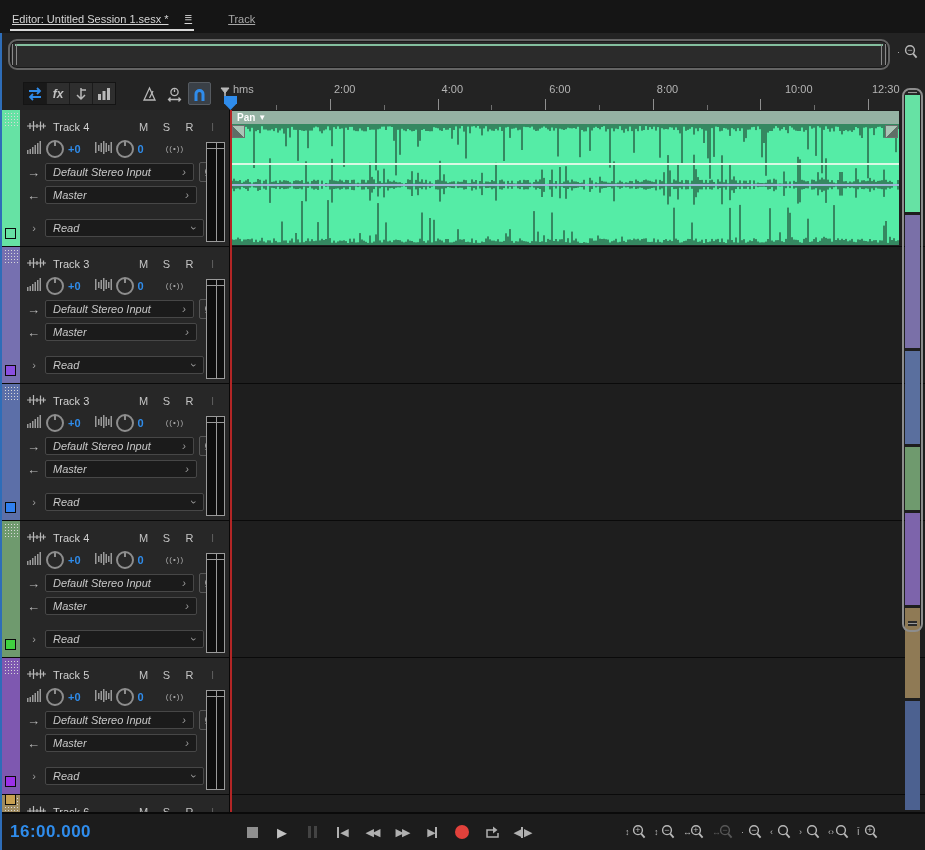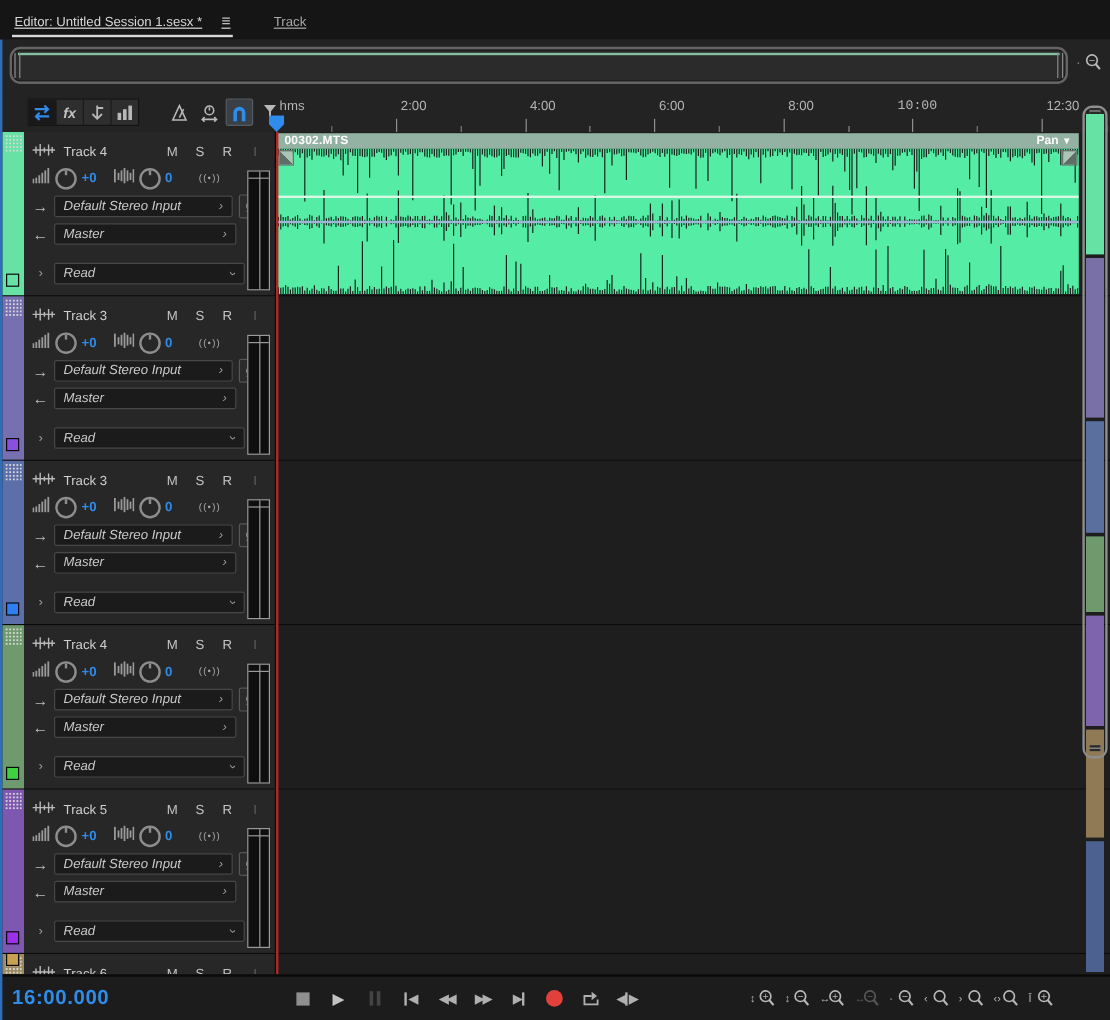--- a/index.html
+++ b/index.html
@@ -198,21 +198,21 @@
         <div class="tick" style="left: 261.4px; height: 5px; background: rgb(111, 111, 111);"></div>
         <div class="tick" style="left: 315.2px; height: 11px;"></div>
         <span class="ticklabel" style="left: 319.2px;">6:00</span>
         <div class="tick" style="left: 261.4px; height: 5px; background: rgb(111, 111, 111);"></div>
         <div class="tick" style="left: 369px; height: 5px; background: rgb(111, 111, 111);"></div>
         <div class="tick" style="left: 422.8px; height: 11px;"></div>
         <span class="ticklabel" style="left: 426.8px;">8:00</span>
         <div class="tick" style="left: 369px; height: 5px; background: rgb(111, 111, 111);"></div>
         <div class="tick" style="left: 476.6px; height: 5px; background: rgb(111, 111, 111);"></div>
         <div class="tick" style="left: 530.4px; height: 11px;"></div>
-        <span class="ticklabel" style="left: 518px; font-family: Liberation Mono, monospace;">10:00</span>
+        <span class="ticklabel" style="left: 555px;">10:00</span>
         <div class="tick" style="left: 476.6px; height: 5px; background: rgb(111, 111, 111);"></div>
         <div class="tick" style="left: 584.2px; height: 5px; background: rgb(111, 111, 111);"></div>
         <div class="tick" style="left: 638px; height: 11px;"></div>
         <span class="ticklabel" style="left: 642px;">12:30</span>
         <div class="tick" style="left: 584.2px; height: 5px; background: rgb(111, 111, 111);"></div>
         <div class="tick" style="left: 691.8px; height: 5px; background: rgb(111, 111, 111);"></div>
       </div>
     <div class="pin"></div>
   </div>
 
@@ -279,21 +279,20 @@
             <span>Read</span>
             <span class="chev down">›</span>
           </span>
         </div>
         <div class="meter"></div>
       </div>
     </div>
     <div class="lane">
           <div class="clip" id="clip">
       <div class="clip-header" id="clip-header" style="background: rgb(148, 178, 163);">
-        <span class="clip-name">00302.MTS</span>
         <span class="clip-env">Pan</span>
         <span class="clip-env-arrow">▼</span>
       </div>
       <div class="clip-body" id="clip-body" style="background: rgb(85, 236, 166);">
               <svg xmlns="http://www.w3.org/2000/svg" width="668" height="121" style="position:absolute;left:0;top:0">
                 <path d="M1 0V5.6M3 0V6.1M5 0V2.6M7 0V5.2M9 0V4.9M11 0V3.1M13 0V4.8M15 0V2.9M17 0V4.9M19 0V7.4M21 0V3.8M23 0V44.0M25 0V7.2M27 0V6.0M29 0V9.2M31 0V2.2M33 0V5.5M35 0V5.5M37 0V6.5M39 0V6.4M41 0V5.3M43 0V7.1M45 0V4.1M47 0V8.6M49 0V6.4M51 0V4.6M53 0V9.6M55 0V22.3M57 0V4.2M59 0V13.5M61 0V2.9M63 0V5.8M65 0V5.9M67 0V36.9M69 0V6.0M71 0V6.6M73 0V7.0M75 0V6.5M77 0V24.2M79 0V6.6M81 0V6.6M83 0V3.6M85 0V2.6M87 0V3.3M89 0V7.3M91 0V9.3M93 0V6.4M95 0V5.4M97 0V2.4M99 0V6.3M101 0V22.2M103 0V3.2M105 0V4.9M107 0V2.4M109 0V4.9M111 0V4.4M113 0V42.9M115 0V3.7M117 0V5.9M119 0V2.9M121 0V2.9M123 0V6.4M125 0V7.1M127 0V7.2M129 0V4.4M131 0V6.5M133 0V7.3M135 0V7.3M137 0V3.0M139 0V5.9M141 0V5.6M143 0V5.7M145 0V46.4M147 0V5.3M149 0V4.7M151 0V2.7M153 0V2.6M155 0V6.0M157 0V2.5M159 0V2.4M161 0V3.0M163 0V16.8M165 0V51.4M167 0V5.8M169 0V30.8M171 0V4.8M173 0V6.4M175 0V7.2M177 0V5.0M179 0V6.2M181 0V7.3M183 0V7.0M185 0V5.7M187 0V22.7M189 0V16.8M191 0V6.0M193 0V5.1M195 0V7.0M197 0V7.0M199 0V7.3M201 0V7.2M203 0V3.2M205 0V3.8M207 0V4.3M209 0V6.3M211 0V7.0M213 0V4.0M215 0V5.8M217 0V5.7M219 0V4.0M221 0V14.7M223 0V6.0M225 0V2.4M227 0V20.7M229 0V4.4M231 0V2.0M233 0V7.6M235 0V34.5M237 0V2.6M239 0V9.3M241 0V2.5M243 0V2.1M245 0V3.6M247 0V2.0M249 0V4.6M251 0V11.4M253 0V4.4M255 0V2.2M257 0V7.4M259 0V5.3M261 0V6.6M263 0V6.9M265 0V4.9M267 0V6.4M269 0V2.9M271 0V7.0M273 0V37.0M275 0V3.5M277 0V2.9M279 0V13.9M281 0V4.8M283 0V4.5M285 0V3.8M287 0V6.3M289 0V5.7M291 0V26.0M293 0V2.8M295 0V3.1M297 0V3.1M299 0V3.7M301 0V2.6M303 0V5.6M305 0V7.0M307 0V6.7M309 0V4.7M311 0V3.7M313 0V2.5M315 0V3.8M317 0V5.4M319 0V6.9M321 0V3.5M323 0V6.6M325 0V4.2M327 0V32.5M329 0V4.7M331 0V5.3M333 0V6.0M335 0V5.2M337 0V3.7M339 0V4.2M341 0V4.4M343 0V4.0M345 0V4.8M347 0V2.8M349 0V33.2M351 0V6.0M353 0V7.5M355 0V7.3M357 0V3.3M359 0V26.9M361 0V6.5M363 0V3.8M365 0V2.8M367 0V4.0M369 0V5.3M371 0V3.0M373 0V2.1M375 0V7.5M377 0V5.1M379 0V43.7M381 0V4.3M383 0V7.3M385 0V4.6M387 0V5.1M389 0V2.2M391 0V6.2M393 0V8.7M395 0V4.8M397 0V7.2M399 0V2.6M401 0V7.1M403 0V28.8M405 0V4.9M407 0V7.2M409 0V2.1M411 0V6.7M413 0V6.0M415 0V2.1M417 0V5.9M419 0V3.1M421 0V5.1M423 0V2.7M425 0V6.6M427 0V3.1M429 0V33.7M431 0V4.2M433 0V5.4M435 0V5.0M437 0V5.3M439 0V3.2M441 0V3.6M443 0V5.9M445 0V3.4M447 0V6.1M449 0V9.4M451 0V39.0M453 0V2.7M455 0V6.8M457 0V5.9M459 0V4.8M461 0V3.1M463 0V10.6M465 0V4.4M467 0V7.2M469 0V3.9M471 0V5.2M473 0V19.0M475 0V6.7M477 0V34.4M479 0V54.8M481 0V4.1M483 0V32.9M485 0V2.6M487 0V3.0M489 0V7.3M491 0V6.8M493 0V4.0M495 0V4.5M497 0V5.7M499 0V11.9M501 0V4.1M503 0V5.3M505 0V7.2M507 0V4.1M509 0V6.9M511 0V4.3M513 0V17.8M515 0V14.1M517 0V5.7M519 0V5.5M521 0V3.2M523 0V2.9M525 0V6.1M527 0V2.4M529 0V5.2M531 0V33.3M533 0V19.0M535 0V51.8M537 0V8.6M539 0V7.0M541 0V7.0M543 0V4.4M545 0V2.1M547 0V3.8M549 0V6.6M551 0V5.1M553 0V3.1M555 0V6.1M557 0V9.2M559 0V2.1M561 0V3.6M563 0V5.6M565 0V6.7M567 0V7.0M569 0V7.0M571 0V3.5M573 0V7.7M575 0V6.1M577 0V25.4M579 0V2.2M581 0V4.7M583 0V3.7M585 0V31.9M587 0V2.2M589 0V3.6M591 0V49.3M593 0V5.9M595 0V2.3M597 0V4.9M599 0V7.7M601 0V4.3M603 0V7.4M605 0V2.6M607 0V2.9M609 0V7.0M611 0V10.4M613 0V7.0M615 0V6.1M617 0V7.3M619 0V6.5M621 0V7.9M623 0V6.1M625 0V3.0M627 0V4.2M629 0V11.4M631 0V14.0M633 0V3.7M635 0V3.2M637 0V54.3M639 0V4.4M641 0V4.0M643 0V11.1M645 0V4.3M647 0V2.9M649 0V2.7M651 0V4.0M653 0V13.8M655 0V5.0M657 0V5.4M659 0V6.4M661 0V4.6M663 0V5.2M665 0V28.2M667 0V5.0" stroke="#17251c" fill="none"></path>
                 <path d="M1 56.8V64.6M3 54.7V67.2M5 56.8V64.7M7 57.1V64.4M9 56.0V65.4M11 58.9V62.9M13 57.7V63.9M15 56.4V65.0M17 55.1V66.9M19 58.1V63.6M21 59.7V62.3M23 58.2V63.5M25 57.9V63.7M27 55.0V66.9M29 55.8V66.0M31 59.5V62.4M33 56.8V64.6M35 55.6V65.7M37 59.7V62.2M39 34.3V78.9M41 57.9V63.8M43 57.5V64.1M45 56.7V64.8M47 59.0V62.8M49 56.3V65.1M51 57.7V63.9M53 56.2V65.1M55 56.5V64.9M57 56.9V64.6M59 58.2V63.5M61 59.5V62.4M63 56.9V64.6M65 56.3V65.1M67 56.4V65.0M69 57.1V64.4M71 56.1V65.3M73 59.2V62.7M75 37.3V77.3M77 57.7V63.9M79 59.6V62.4M81 57.0V64.5M83 55.7V65.6M85 56.7V64.8M87 55.9V65.9M89 60.0V62.0M91 56.6V64.8M93 60.0V62.0M95 59.0V62.8M97 59.5V62.4M99 55.8V65.5M101 34.8V78.6M103 56.4V65.0M105 56.8V64.7M107 57.2V64.3M109 55.6V65.6M111 56.5V64.9M113 58.2V63.5M115 55.9V65.4M117 56.1V65.2M119 59.0V62.8M121 55.9V65.9M123 55.7V66.2M125 59.4V62.5M127 58.7V63.1M129 59.4V62.5M131 55.7V65.6M133 55.8V65.5M135 58.6V63.1M137 56.2V65.1M139 38.8V76.6M141 52.9V68.6M143 55.4V65.1M145 59.2V62.7M147 46.4V72.5M149 57.2V64.3M151 58.9V62.9M153 44.7V73.4M155 58.6V63.2M157 55.4V66.5M159 57.3V64.2M161 57.8V63.9M163 56.5V64.9M165 57.9V63.7M167 58.4V63.3M169 58.2V63.5M171 59.2V62.6M173 59.9V62.1M175 59.0V62.8M177 55.3V65.2M179 55.9V65.4M181 47.2V72.0M183 59.5V62.4M185 55.9V65.4M187 48.8V71.2M189 57.7V63.9M191 55.3V65.2M193 58.7V63.1M195 55.8V65.5M197 59.3V62.6M199 57.4V64.1M201 59.3V62.6M203 59.9V62.1M205 56.1V65.3M207 55.7V65.6M209 36.8V77.6M211 56.7V64.7M213 50.3V70.2M215 57.4V64.2M217 58.9V63.0M219 58.2V63.5M221 57.6V64.0M223 57.3V64.2M225 59.6V62.3M227 57.5V64.1M229 57.9V63.7M231 57.8V63.8M233 55.8V65.5M235 56.2V65.1M237 59.2V62.6M239 59.1V62.8M241 55.4V66.6M243 57.8V63.9M245 56.0V65.5M247 59.7V62.2M249 57.0V64.5M251 48.8V71.1M253 59.3V62.6M255 57.5V64.1M257 57.6V64.0M259 58.1V63.6M261 56.0V65.3M263 57.2V64.3M265 38.8V76.6M267 59.6V62.3M269 56.2V65.2M271 55.6V65.6M273 57.5V64.1M275 59.9V62.1M277 56.9V64.6M279 59.1V62.8M281 56.7V64.8M283 59.4V62.5M285 59.6V62.3M287 57.2V64.3M289 56.2V65.1M291 58.8V63.0M293 55.8V65.5M295 56.2V65.2M297 56.0V65.3M299 58.6V63.2M301 59.7V62.3M303 58.0V63.6M305 55.7V65.6M307 57.5V64.1M309 55.4V65.0M311 45.6V73.0M313 53.9V67.9M315 60.0V62.0M317 59.8V62.2M319 56.0V65.4M321 45.6V72.9M323 59.3V62.6M325 57.0V64.5M327 59.7V62.3M329 43.0V74.3M331 59.1V62.7M333 57.6V64.0M335 42.2V74.8M337 56.4V65.0M339 58.4V63.4M341 55.5V66.5M343 57.4V64.2M345 57.5V64.0M347 58.0V63.6M349 59.0V62.8M351 58.6V63.1M353 55.8V65.5M355 60.0V62.0M357 59.8V62.2M359 53.8V67.9M361 56.4V65.0M363 59.7V62.2M365 58.3V63.4M367 59.2V62.6M369 52.7V68.7M371 56.9V64.6M373 57.6V64.0M375 57.7V63.9M377 58.7V63.1M379 58.8V63.0M381 57.1V64.4M383 37.4V77.3M385 59.3V62.6M387 58.5V63.3M389 56.6V64.8M391 57.8V63.9M393 59.3V62.5M395 58.3V63.4M397 58.7V63.1M399 56.9V64.6M401 57.1V64.4M403 59.2V62.7M405 55.5V65.0M407 56.9V64.5M409 58.2V63.5M411 57.7V63.9M413 56.1V65.3M415 55.5V65.7M417 56.5V64.9M419 56.8V64.7M421 57.6V64.0M423 58.1V63.6M425 55.5V66.4M427 59.8V62.2M429 55.9V65.4M431 57.2V64.4M433 48.2V71.5M435 59.5V62.4M437 31.1V80.5M439 46.4V72.5M441 58.8V63.0M443 55.4V65.1M445 56.5V64.9M447 40.9V75.5M449 57.9V63.7M451 56.2V65.2M453 59.2V62.7M455 55.9V65.4M457 56.2V65.2M459 59.5V62.4M461 56.7V64.8M463 30.7V80.7M465 45.2V73.2M467 53.1V68.4M469 56.0V65.3M471 55.9V65.4M473 58.8V63.0M475 55.9V65.4M477 58.9V63.0M479 56.2V65.2M481 55.7V65.6M483 58.0V63.6M485 59.7V62.2M487 55.3V65.2M489 57.6V64.0M491 31.3V80.3M493 58.3V63.4M495 55.7V65.6M497 59.3V62.6M499 39.6V76.2M501 55.6V66.3M503 52.4V68.9M505 56.4V65.0M507 58.9V62.9M509 56.3V65.1M511 59.3V62.6M513 56.6V64.8M515 56.7V64.8M517 59.0V62.9M519 56.2V65.2M521 60.0V62.0M523 56.4V65.0M525 59.5V62.4M527 58.6V63.2M529 59.0V62.8M531 59.0V62.8M533 59.2V62.7M535 58.8V63.0M537 55.8V65.5M539 55.5V65.0M541 58.7V63.1M543 54.7V67.2M545 55.7V65.6M547 59.7V62.2M549 59.4V62.5M551 59.6V62.3M553 47.5V71.9M555 57.3V64.2M557 59.6V62.3M559 57.5V64.1M561 60.0V62.0M563 56.8V64.6M565 57.9V63.7M567 32.8V79.6M569 35.3V78.3M571 55.8V65.5M573 56.4V65.0M575 57.4V64.2M577 57.1V64.4M579 59.6V62.3M581 55.6V65.6M583 55.9V65.4M585 57.3V64.2M587 48.2V71.4M589 55.6V65.6M591 53.6V68.1M593 55.3V66.7M595 34.3V78.9M597 55.7V65.6M599 58.1V63.6M601 56.2V65.2M603 58.6V63.2M605 59.3V62.6M607 56.0V65.3M609 48.0V71.6M611 48.0V71.6M613 57.4V64.2M615 57.1V64.4M617 58.8V63.0M619 57.5V64.1M621 58.4V63.4M623 57.3V64.2M625 44.2V73.7M627 55.3V65.3M629 58.3V63.4M631 56.4V65.0M633 56.2V65.2M635 57.2V64.3M637 56.8V64.7M639 53.9V67.8M641 57.1V64.4M643 55.7V66.2M645 57.9V63.7M647 56.9V64.6M649 56.7V64.7M651 56.2V65.2M653 45.6V72.9M655 55.8V65.5M657 57.9V63.7M659 56.8V64.7M661 58.0V63.7M663 59.9V62.1M665 59.9V62.1M667 56.0V65.6" stroke="#17251c" fill="none"></path>
                 <path d="M1 121V115.4M3 121V115.8M5 121V115.4M7 121V113.6M9 121V114.9M11 121V117.3M13 121V115.5M15 121V115.5M17 121V115.0M19 121V115.3M21 121V114.6M23 121V118.1M25 121V115.7M27 121V118.1M29 121V116.7M31 121V113.8M33 121V117.4M35 121V118.5M37 121V116.3M39 121V116.4M41 121V118.7M43 121V114.4M45 121V116.9M47 121V118.3M49 121V118.2M51 121V97.5M53 121V116.5M55 121V116.4M57 121V118.9M59 121V116.6M61 121V114.5M63 121V118.4M65 121V109.0M67 121V115.4M69 121V118.4M71 121V77.0M73 121V118.2M75 121V116.9M77 121V114.4M79 121V117.3M81 121V115.2M83 121V117.1M85 121V116.7M87 121V98.1M89 121V116.4M91 121V114.8M93 121V116.0M95 121V115.0M97 121V76.1M99 121V114.1M101 121V118.7M103 121V116.6M105 121V118.7M107 121V117.4M109 121V116.5M111 121V116.8M113 121V116.3M115 121V117.1M117 121V119.0M119 121V114.7M121 121V117.8M123 121V114.6M125 121V118.5M127 121V118.3M129 121V109.1M131 121V115.5M133 121V116.7M135 121V117.8M137 121V118.9M139 121V111.5M141 121V118.7M143 121V117.5M145 121V110.4M147 121V79.1M149 121V116.4M151 121V118.4M153 121V115.7M155 121V98.4M157 121V117.4M159 121V116.7M161 121V118.2M163 121V116.2M165 121V115.6M167 121V116.0M169 121V116.2M171 121V117.6M173 121V118.4M175 121V117.7M177 121V115.4M179 121V116.7M181 121V117.0M183 121V118.2M185 121V118.4M187 121V118.2M189 121V114.7M191 121V88.5M193 121V117.1M195 121V118.7M197 121V116.4M199 121V94.0M201 121V118.4M203 121V95.8M205 121V117.2M207 121V114.5M209 121V115.7M211 121V116.6M213 121V118.4M215 121V115.0M217 121V115.0M219 121V118.4M221 121V118.4M223 121V117.8M225 121V116.7M227 121V105.2M229 121V115.3M231 121V115.7M233 121V115.2M235 121V118.0M237 121V117.7M239 121V118.2M241 121V114.5M243 121V118.9M245 121V116.2M247 121V118.8M249 121V118.9M251 121V117.5M253 121V118.1M255 121V114.5M257 121V112.4M259 121V115.3M261 121V116.6M263 121V116.6M265 121V117.2M267 121V115.2M269 121V117.7M271 121V117.8M273 121V116.9M275 121V109.3M277 121V112.5M279 121V105.1M281 121V116.9M283 121V118.8M285 121V117.2M287 121V117.5M289 121V114.4M291 121V116.4M293 121V117.1M295 121V117.4M297 121V117.8M299 121V118.9M301 121V117.1M303 121V87.1M305 121V117.3M307 121V107.6M309 121V118.0M311 121V117.3M313 121V111.3M315 121V118.1M317 121V114.9M319 121V115.8M321 121V88.5M323 121V117.0M325 121V115.0M327 121V117.3M329 121V115.4M331 121V115.2M333 121V106.3M335 121V118.1M337 121V114.2M339 121V118.7M341 121V107.6M343 121V116.4M345 121V114.6M347 121V117.6M349 121V118.9M351 121V119.0M353 121V118.1M355 121V118.6M357 121V118.9M359 121V114.3M361 121V114.4M363 121V116.7M365 121V116.6M367 121V111.5M369 121V114.7M371 121V115.0M373 121V114.8M375 121V115.2M377 121V115.6M379 121V118.5M381 121V117.2M383 121V116.5M385 121V114.8M387 121V118.3M389 121V117.8M391 121V112.6M393 121V116.9M395 121V118.1M397 121V115.6M399 121V115.4M401 121V116.1M403 121V114.6M405 121V115.4M407 121V114.8M409 121V116.4M411 121V115.0M413 121V114.6M415 121V114.3M417 121V117.9M419 121V118.0M421 121V117.8M423 121V114.4M425 121V118.3M427 121V115.5M429 121V117.9M431 121V118.5M433 121V116.0M435 121V115.1M437 121V116.9M439 121V115.8M441 121V117.1M443 121V83.7M445 121V114.6M447 121V115.9M449 121V118.6M451 121V118.3M453 121V117.1M455 121V116.7M457 121V114.9M459 121V115.0M461 121V98.5M463 121V116.4M465 121V114.6M467 121V117.9M469 121V117.4M471 121V115.7M473 121V119.0M475 121V115.1M477 121V118.1M479 121V117.5M481 121V114.9M483 121V117.1M485 121V115.5M487 121V114.9M489 121V118.1M491 121V114.5M493 121V118.1M495 121V119.0M497 121V115.5M499 121V83.9M501 121V116.0M503 121V118.3M505 121V113.5M507 121V118.6M509 121V80.9M511 121V116.2M513 121V115.2M515 121V118.7M517 121V117.7M519 121V116.3M521 121V117.1M523 121V114.3M525 121V115.1M527 121V117.5M529 121V118.5M531 121V118.3M533 121V118.4M535 121V117.6M537 121V115.0M539 121V84.2M541 121V116.5M543 121V117.7M545 121V116.2M547 121V116.1M549 121V108.3M551 121V117.2M553 121V118.1M555 121V114.9M557 121V83.6M559 121V88.8M561 121V113.2M563 121V115.6M565 121V115.8M567 121V116.1M569 121V118.2M571 121V118.8M573 121V114.9M575 121V113.8M577 121V94.7M579 121V118.0M581 121V117.4M583 121V115.0M585 121V113.4M587 121V118.0M589 121V116.8M591 121V114.3M593 121V112.8M595 121V113.9M597 121V114.7M599 121V114.6M601 121V117.7M603 121V81.1M605 121V116.0M607 121V114.3M609 121V116.1M611 121V114.8M613 121V116.0M615 121V114.9M617 121V117.3M619 121V116.4M621 121V114.9M623 121V117.8M625 121V118.2M627 121V115.4M629 121V115.8M631 121V114.8M633 121V116.8M635 121V117.0M637 121V117.5M639 121V115.0M641 121V117.2M643 121V116.2M645 121V116.1M647 121V118.5M649 121V116.3M651 121V116.5M653 121V101.6M655 121V97.0M657 121V118.9M659 121V112.8M661 121V116.0M663 121V114.2M665 121V117.1M667 121V116.3" stroke="#17251c" fill="none"></path>
               </svg>
         <div class="fade l"></div>

